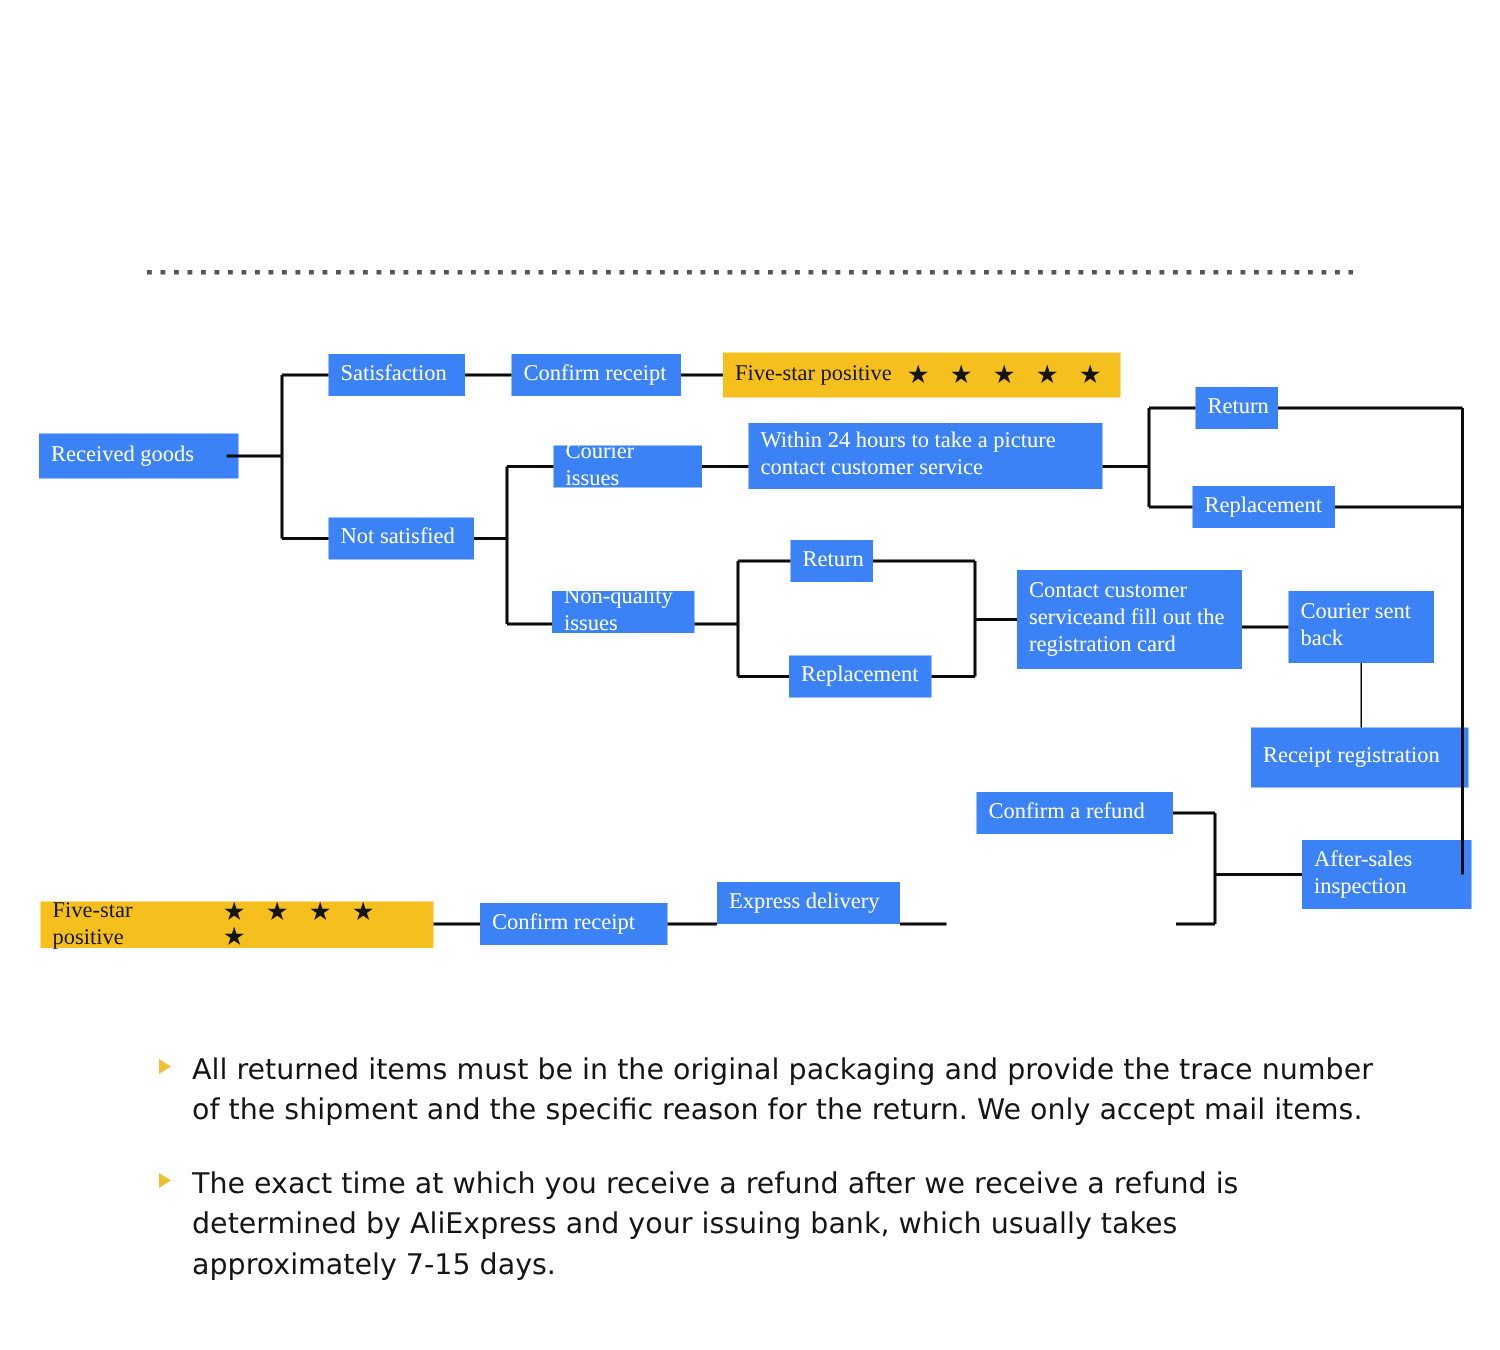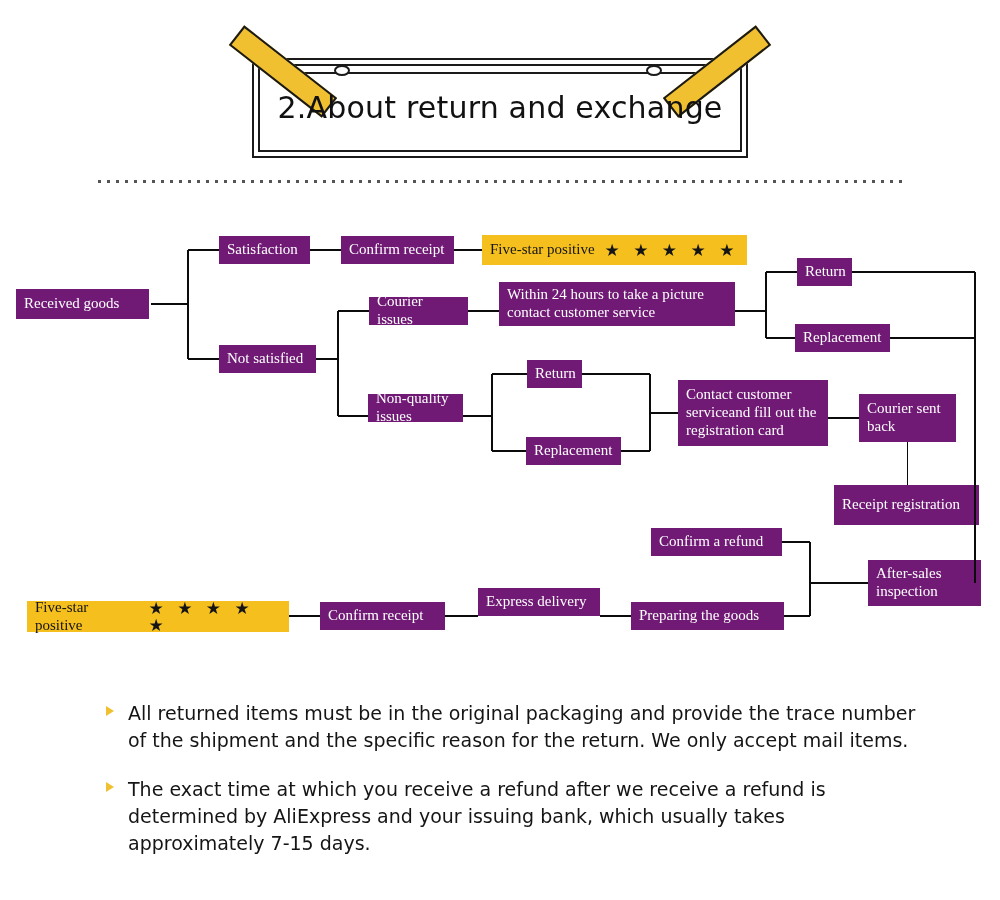--- a/index.html
+++ b/index.html
@@ -44,21 +44,21 @@
   
   .divider{
     position:absolute;left:98px;top:180px;width:804px;height:3px;
     background-image:linear-gradient(to right,#555 0 3px,transparent 3px 9px);
     background-size:9px 3px;background-repeat:repeat-x;
   }
 
   
   #flow{position:absolute;left:0;top:215px;width:1000px;height:440px;}
   .node{
-    position:absolute;background:#701a75;color:#ffffff;
+    position:absolute;background:#3b82f6;color:#ffffff;
     font-family:"Liberation Serif", serif;font-size:15px;line-height:1.18;
     display:flex;align-items:center;box-sizing:border-box;padding:4px 8px;
   }
   .node.yellow{background:#F5C01E;color:#141414;}
   .node .stars{margin-left:10px;letter-spacing:4px;font-size:17px;color:#141414;
     font-family:"DejaVu Sans", sans-serif;line-height:1;}
   .ln{position:absolute;background:#0b0b0b;}
   .lnh{height:1.5px;}
   .lnv{width:1.5px;}
 
@@ -69,35 +69,25 @@
   .note .tri{
     position:absolute;left:6px;top:6px;width:0;height:0;
     border-left:8px solid #F0C030;border-top:5px solid transparent;border-bottom:5px solid transparent;
   }
 </style>
 </head>
 <body>
 
 <div id="root">
 
-  <div class="banner">
-    <div class="banner-outer"></div>
-    <div class="banner-inner"></div>
-    <div class="banner-rule"></div>
-    <div class="banner-dot left"></div>
-    <div class="banner-dot right"></div>
-    <div class="strip left"></div>
-    <div class="strip right"></div>
-    <div class="banner-title">2.About return and exchange</div>
-  </div>
 
   <div class="divider"></div>
 
   <div id="flow">
-      <div class="node" style="left: 16px; top: 74px; width: 133px; height: 30px;">
+      <div class="node" style="left: 26px; top: 74px; width: 133px; height: 30px;">
         <span>Received goods</span>
       </div>
       <div class="node" style="left: 219px; top: 21px; width: 91px; height: 28px;">
         <span>Satisfaction</span>
       </div>
       <div class="node" style="left: 341px; top: 21px; width: 113px; height: 28px;">
         <span>Confirm receipt</span>
       </div>
       <div class="node yellow" style="left: 482px; top: 20px; width: 265px; height: 30px;">
         <span>Five-star positive</span>
@@ -134,23 +124,20 @@
         <span>Courier sent back</span>
       </div>
       <div class="node" style="left: 834px; top: 270px; width: 145px; height: 40px;">
         <span>Receipt registration</span>
       </div>
       <div class="node" style="left: 651px; top: 313px; width: 131px; height: 28px;">
         <span>Confirm a refund</span>
       </div>
       <div class="node" style="left: 868px; top: 345px; width: 113px; height: 46px;">
         <span>After-sales inspection</span>
-      </div>
-      <div class="node" style="left: 631px; top: 387px; width: 153px; height: 28px;">
-        <span>Preparing the goods</span>
       </div>
       <div class="node" style="left: 478px; top: 373px; width: 122px; height: 28px;">
         <span>Express delivery</span>
       </div>
       <div class="node" style="left: 320px; top: 387px; width: 125px; height: 28px;">
         <span>Confirm receipt</span>
       </div>
       <div class="node yellow" style="left: 27px; top: 386px; width: 262px; height: 31px;">
         <span>Five-star positive</span>
         <span class="stars">★ ★ ★ ★ ★</span>

